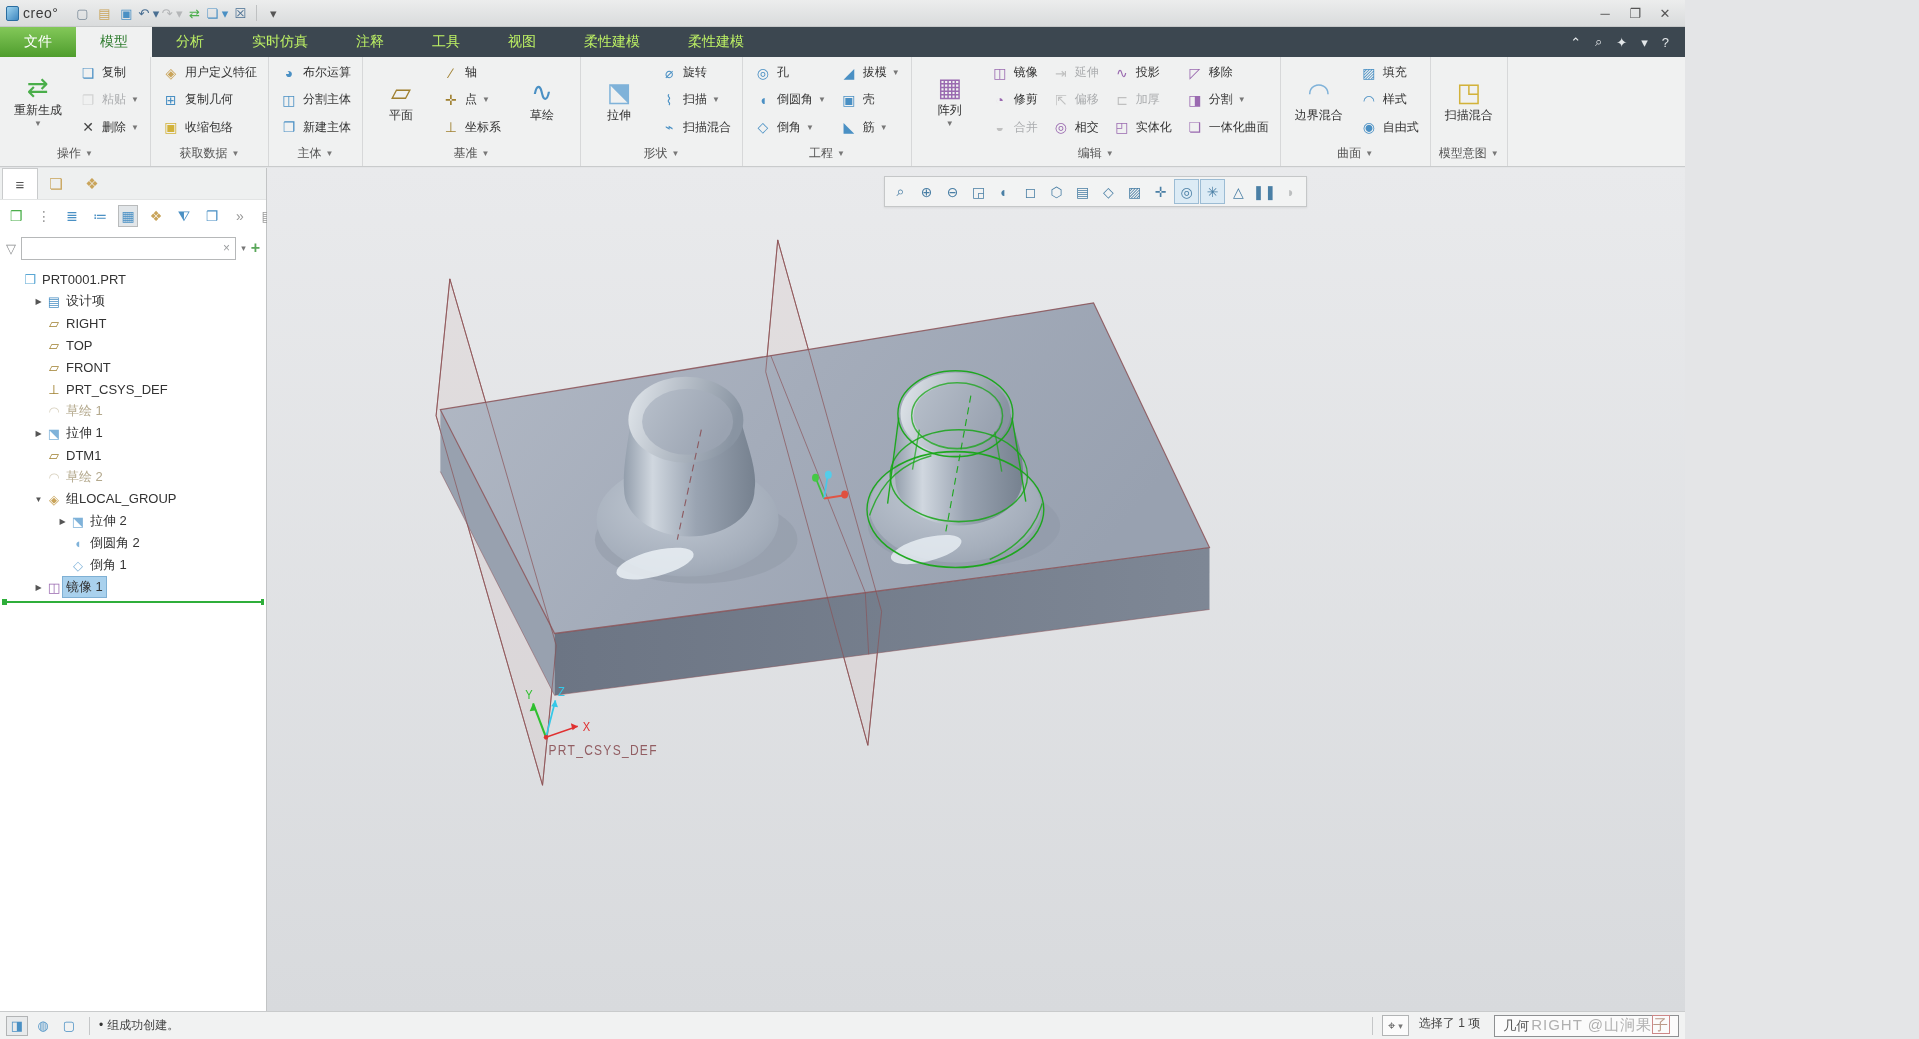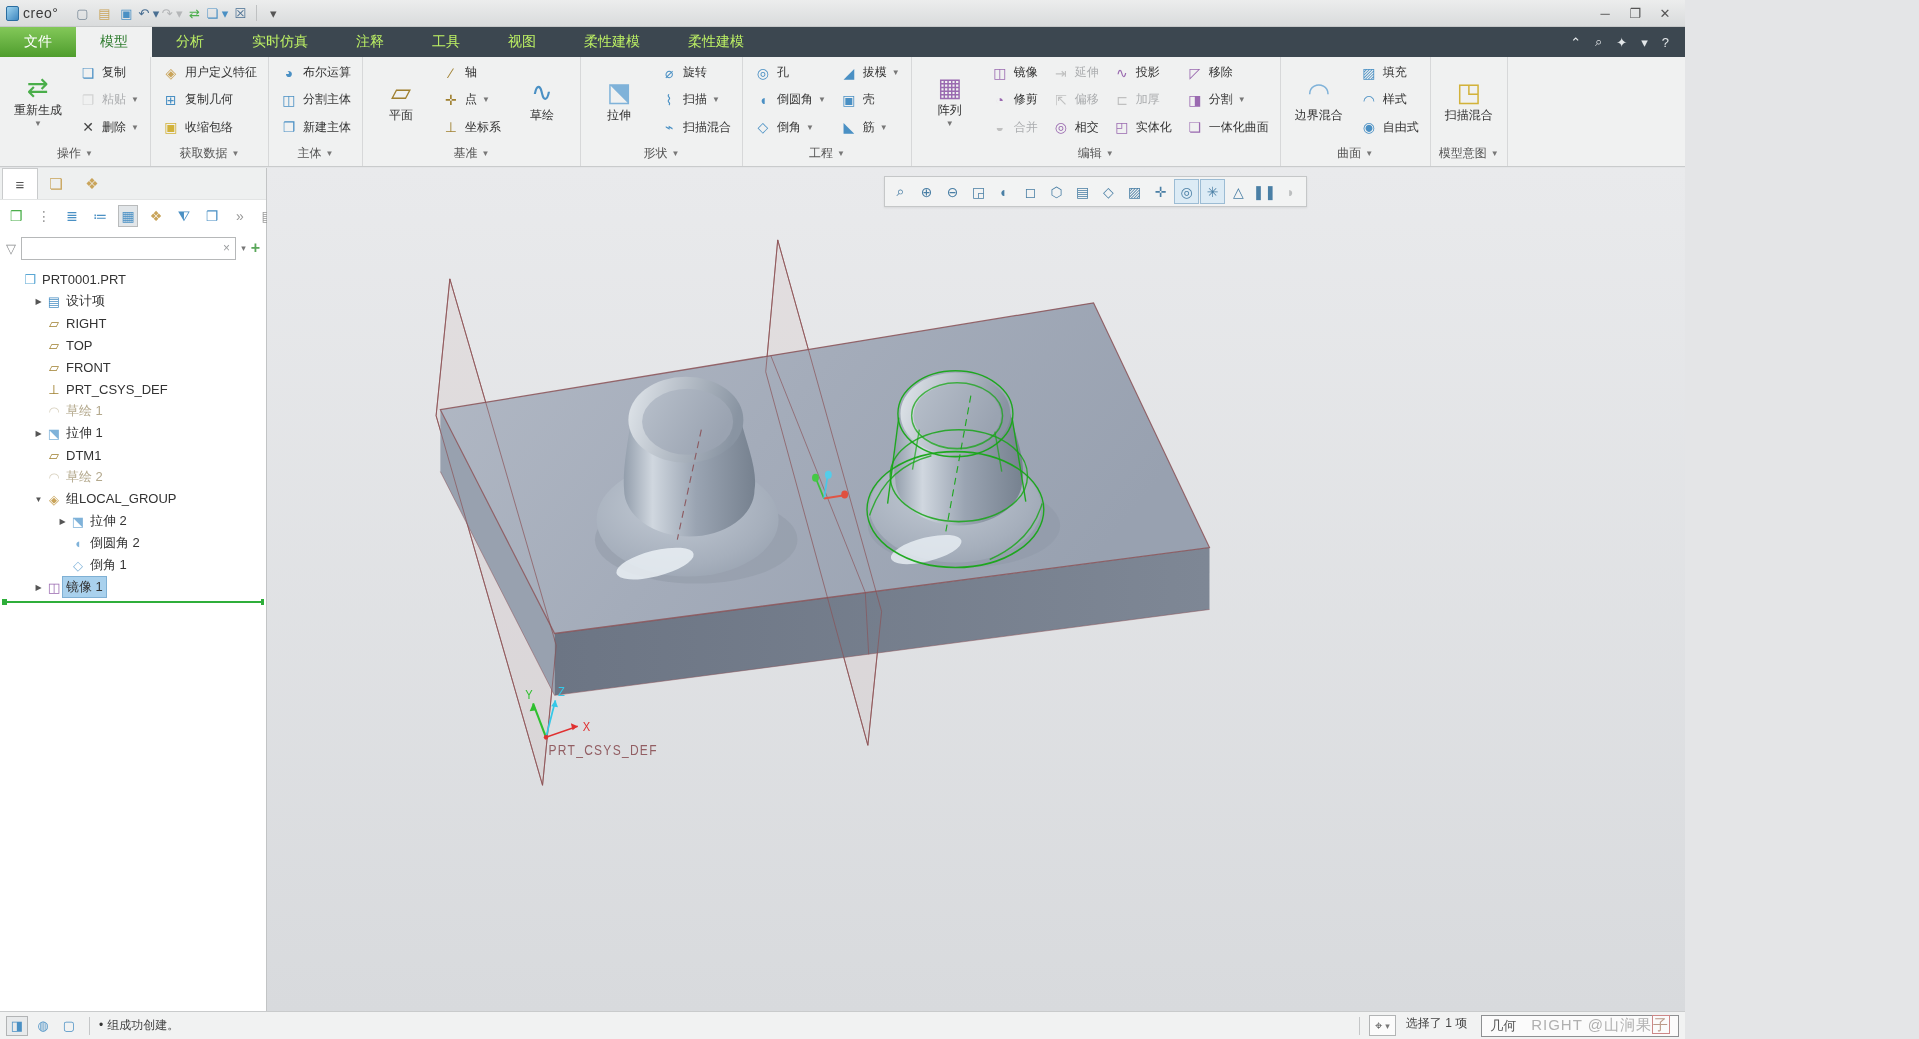--- a/index.html
+++ b/index.html
@@ -93,21 +93,21 @@
     border-top:1px solid #c9cbcc; display:flex; align-items:center; padding:0 6px; gap:6px;}
   .sb-icon { width:22px; height:20px; display:flex; align-items:center; justify-content:center; font-size:13px; color:#4a90c4;}
   .sb-icon.pressed { border:1px solid #b2b4b5; background:#e8eaeb;}
   .sb-sep { width:1px; height:18px; background:#c5c7c8; margin:0 3px;}
   .sb-msg { font-size:12px; color:#444;}
   .sb-bullet { color:#333; margin-right:4px;}
   .sb-right { margin-left:auto; display:flex; align-items:center; gap:6px;}
   .binoc-btn { display:flex; align-items:center; gap:3px; border:1px solid #b2b4b5; background:#fbfbfb; height:21px; padding:0 5px;}
   .binoc-btn .bn { font-size:13px; color:#555;}
   .sb-selected { font-size:12px; color:#444; margin:0 8px 4px 4px;}
-  .filter-box { display:flex; align-items:center; border:1px solid #8e9092; background:#fbfbfb; height:22px; padding:0 8px; gap:15px;}
+  .filter-box { display:flex; align-items:center; border:1px solid #8e9092; background:#fbfbfb; height:22px; padding:0 8px; gap:2px;}
   .fb-value { color:#555; font-size:13px;}
   .watermark { color:#b0b0b0; font-size:15px; letter-spacing:1px; white-space:nowrap;}
   .wm-last { border:1px solid #c88; color:#b98;}
 </style>
 </head>
 <body>
 
 <div class="app">
 
   <div class="titlebar">

